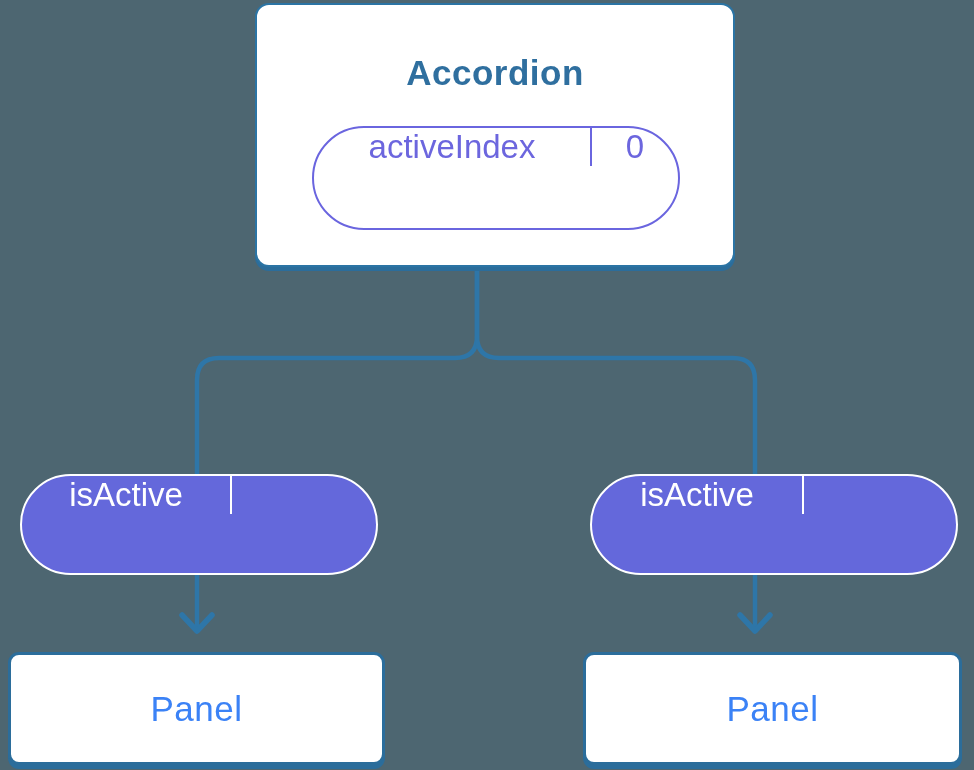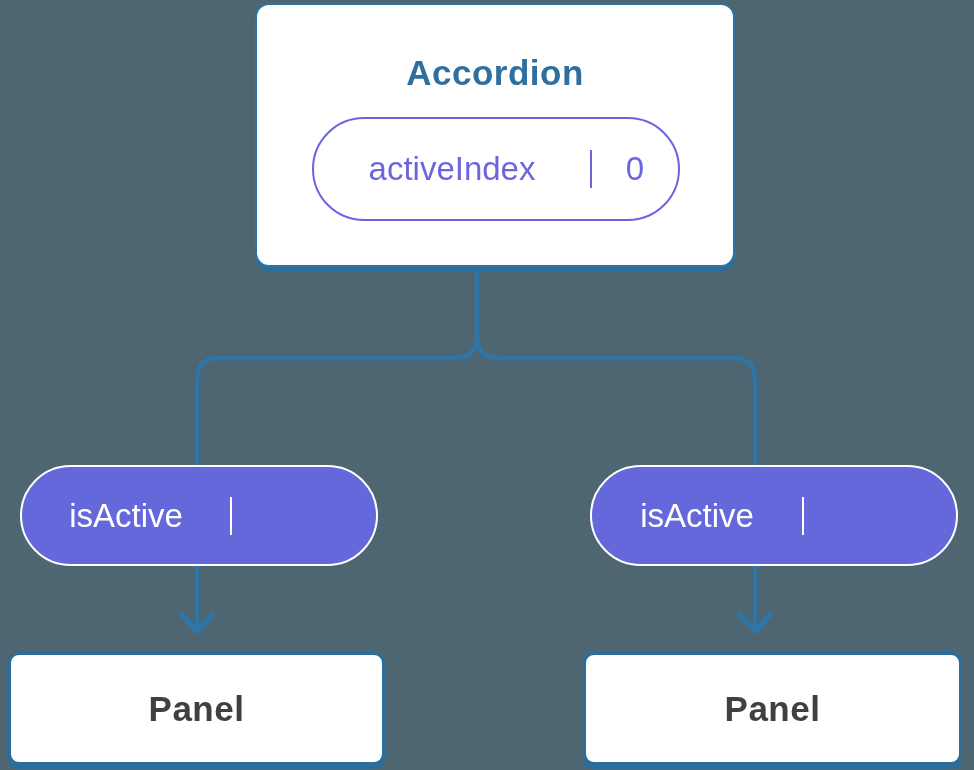--- a/index.html
+++ b/index.html
@@ -32,25 +32,26 @@
     margin-top:48px;
     text-align:center;
     font-size:35px;
     font-weight:600;
     color:#2F6F9F;
     letter-spacing:.5px;
   }
   .pill{
     position:absolute;
     display:flex;
-    align-items:center;
+    align-items:flex-start;
     box-sizing:border-box;
     border-radius:60px;
     overflow:hidden;
     z-index:2;
+    margin-top:9px;
   }
   .pill .cell{
     display:flex;align-items:center;justify-content:center;
     font-size:33px;
   }
   .root-pill{
     left:55px;top:112px;width:368px;height:104px;
     position:absolute;
     background:#ffffff;
     border:2.5px solid #6A65DF;
@@ -74,22 +75,22 @@
     top:652px;height:113px;
     border:3px solid #2B6D9B;
     border-radius:11px;
     box-shadow:0 4px 0 #2B6D9B;
     display:flex;align-items:center;justify-content:center;
   }
   .panel-left{left:8px;width:377px;}
   .panel-right{left:583px;width:379px;}
   .panel-label{
     font-size:35px;
-    font-weight:700;
-    color:#404040;
+    font-weight:400;
+    color:#3b82f6;
     letter-spacing:.5px;
   }
 </style>
 </head>
 <body>
 
 <div class="stage">
 
   <svg class="connectors" width="974" height="770" viewBox="0 0 974 770">
     <g fill="none" stroke="#2E76A8" stroke-width="4.5">

